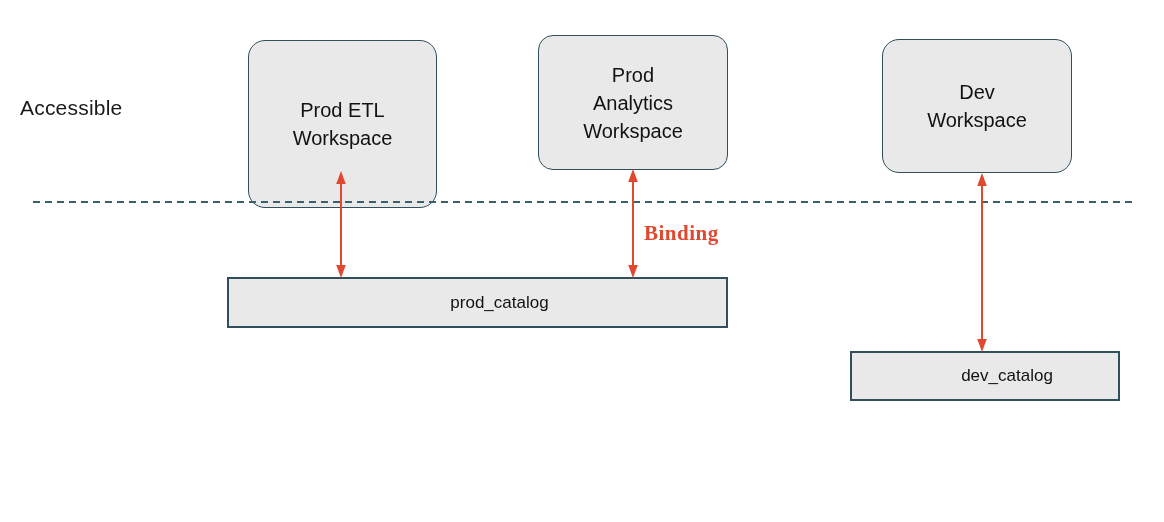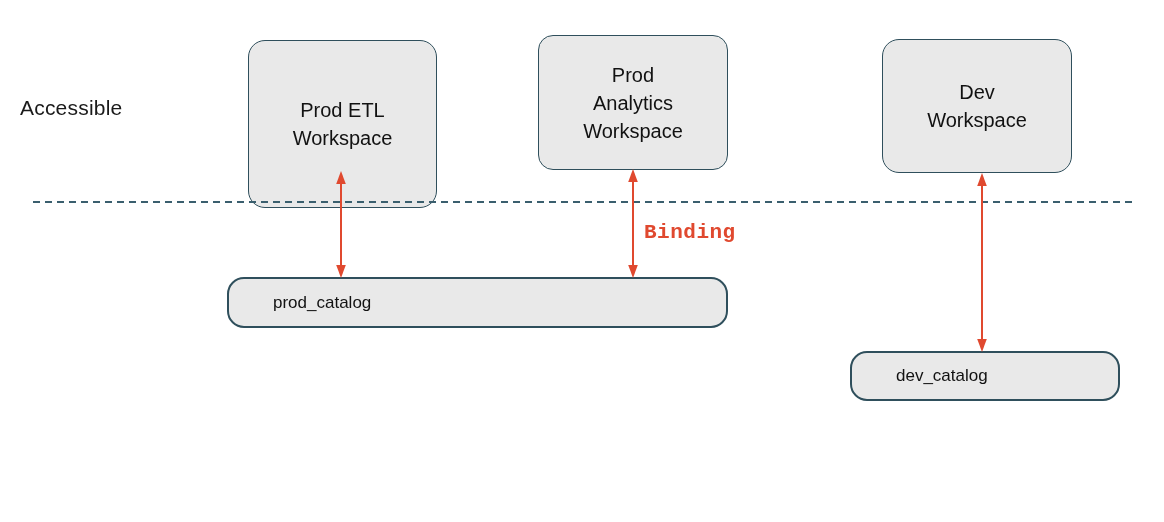--- a/index.html
+++ b/index.html
@@ -41,39 +41,39 @@
     white-space: pre-line;
   }
   #ws-prod-etl       { left: 248px; top: 40px; width: 189px; height: 168px; }
   #ws-prod-analytics { left: 538px; top: 35px; width: 190px; height: 135px; border-radius: 15px; }
   #ws-dev            { left: 882px; top: 39px; width: 190px; height: 134px; justify-content: center; }
 
   .cat-box {
     position: absolute;
     background: var(--box-fill, #e9e9e9);
     border: 2px solid var(--box-border, #2f4f5c);
-    border-radius: 17px;
+    border-radius: 0;
     display: flex;
     align-items: center;
-    justify-content: flex-start;
+    justify-content: center;
     padding-left: 44px;
   }
   .cat-label {
     font-size: 17px;
     color: #121212;
     text-align: center;
   }
   #cat-prod { left: 227px; top: 277px; width: 501px; height: 51px; }
   #cat-dev  { left: 850px; top: 351px; width: 270px; height: 50px; }
 
   .binding-label {
     position: absolute;
     left: 644px;
     top: 221px;
-    font-family: Liberation Mono, monospace;
+    font-family: Liberation Serif, serif;
     font-size: 21px;
     font-weight: bold;
     color: var(--arrow, #e0492f);
     letter-spacing: 0.5px;
   }
 
   .overlay {
     position: absolute;
     left: 0; top: 0;
     width: 1164px; height: 522px;

